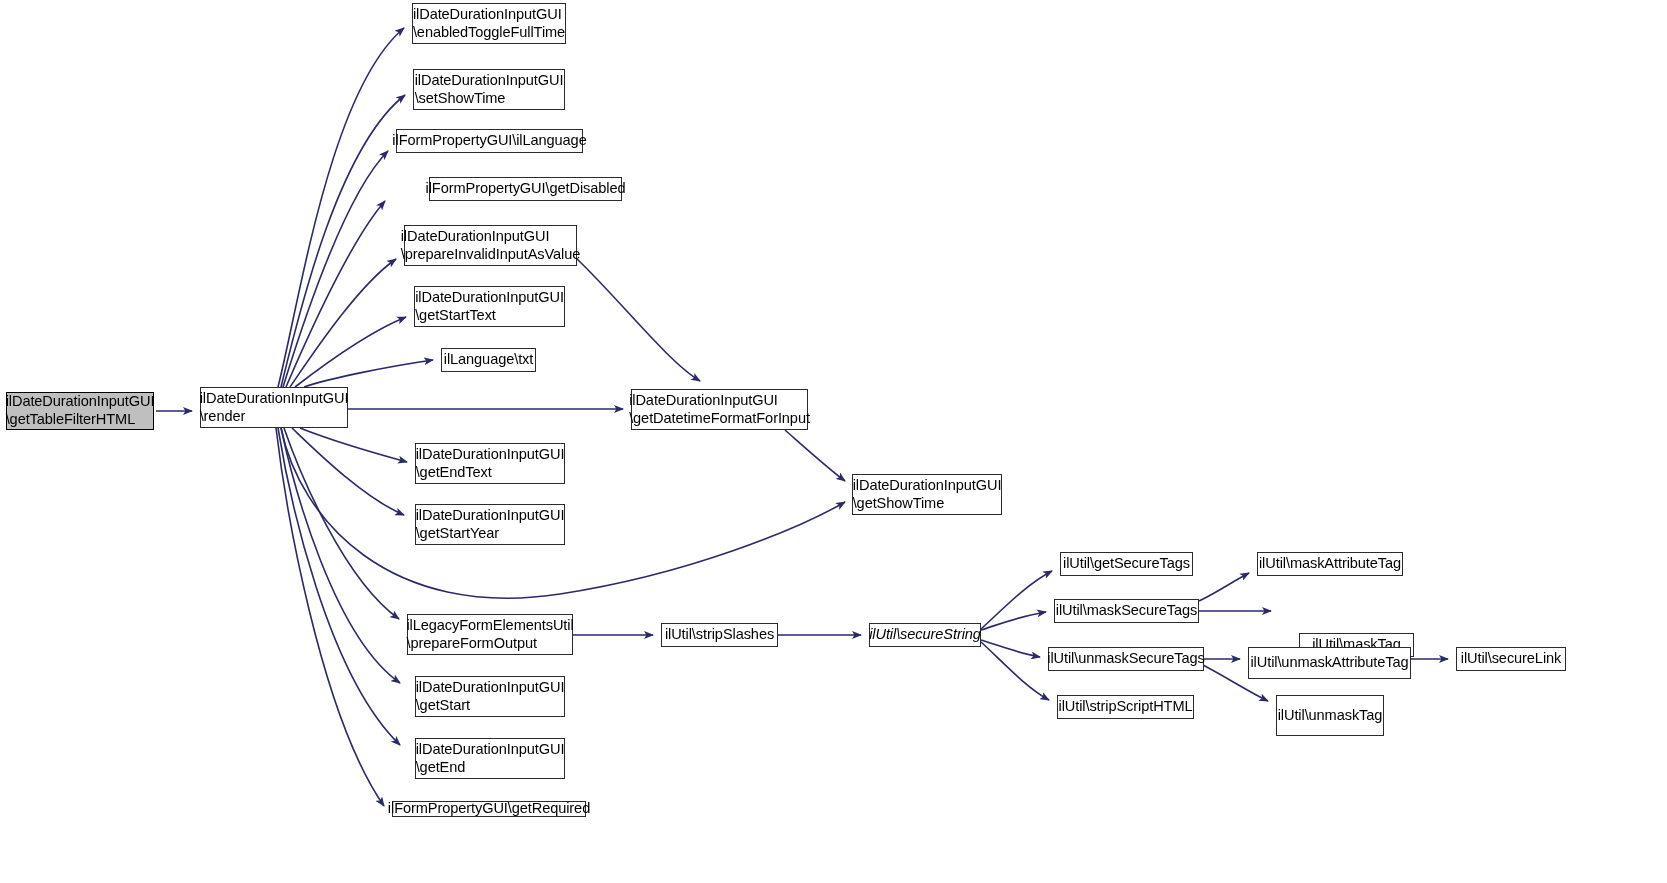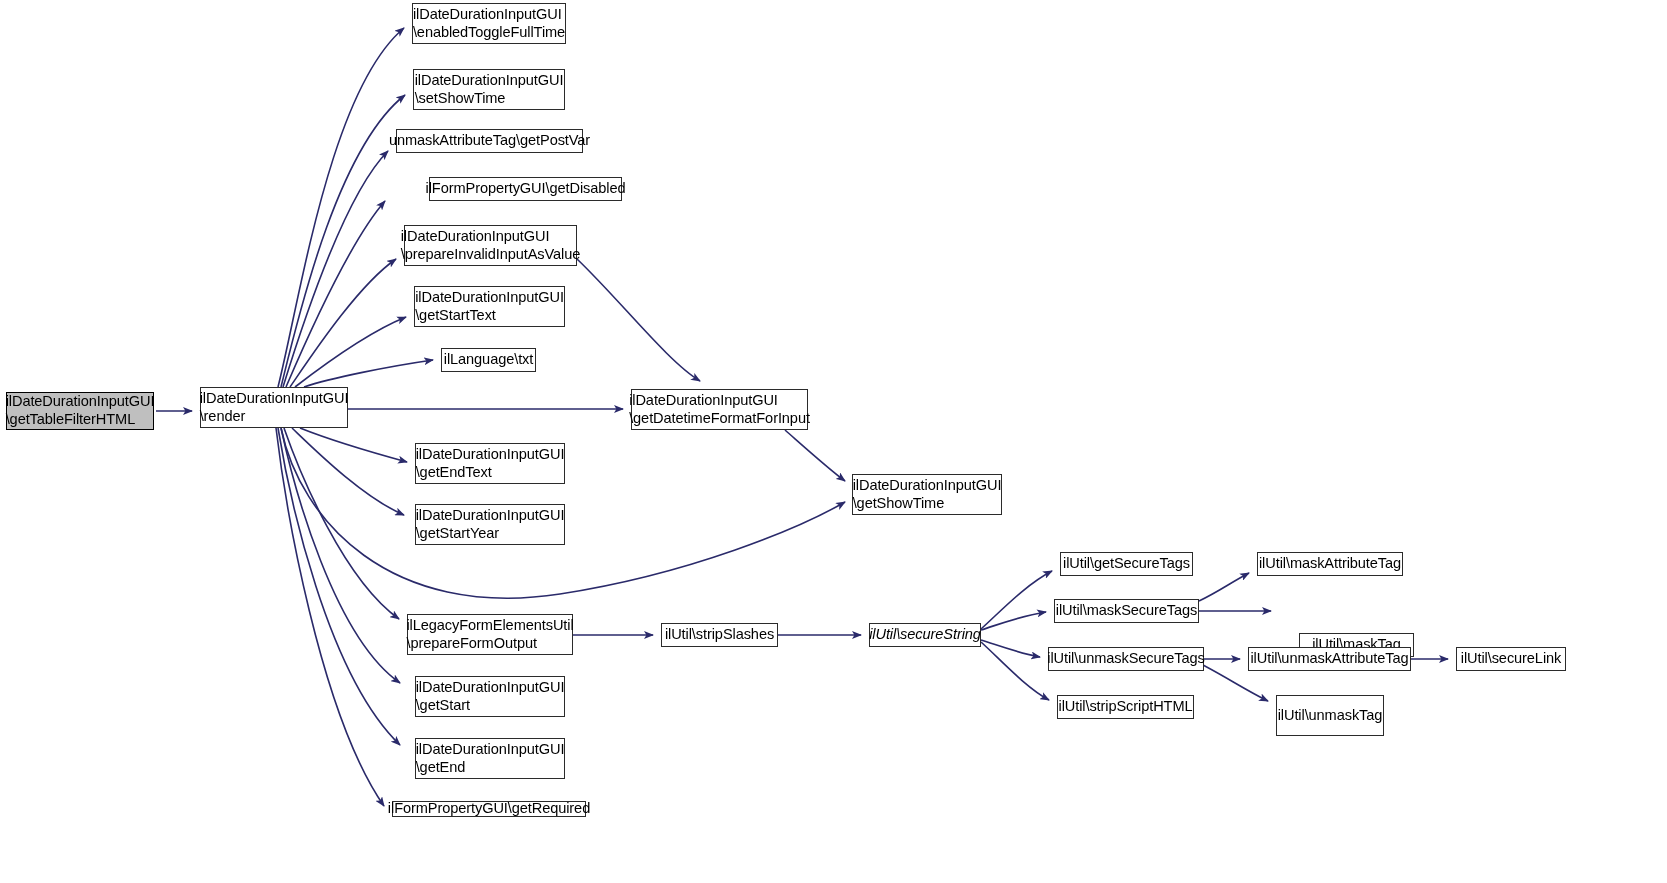--- a/index.html
+++ b/index.html
@@ -81,21 +81,21 @@
 
   <div id="node-layer">
       <div class="node root" style="left: 6px; top: 392px; width: 148px; height: 38px;">ilDateDurationInputGUI
 \getTableFilterHTML</div>
       <div class="node" style="left: 200px; top: 387px; width: 148px; height: 41px;">ilDateDurationInputGUI
 \render</div>
       <div class="node" style="left: 412px; top: 3px; width: 154px; height: 41px;">ilDateDurationInputGUI
 \enabledToggleFullTime</div>
       <div class="node" style="left: 413px; top: 69px; width: 152px; height: 41px;">ilDateDurationInputGUI
 \setShowTime</div>
-      <div class="node" style="left: 396px; top: 129px; width: 187px; height: 24px;">unmaskAttributeTag\getPostVar</div>
+      <div class="node" style="left: 396px; top: 129px; width: 187px; height: 24px;">ilFormPropertyGUI\ilLanguage</div>
       <div class="node" style="left: 393px; top: 177px; width: 193px; height: 24px; margin-left: 36px;">ilFormPropertyGUI\getDisabled</div>
       <div class="node" style="left: 404px; top: 225px; width: 173px; height: 41px;">ilDateDurationInputGUI
 \prepareInvalidInputAsValue</div>
       <div class="node" style="left: 414px; top: 286px; width: 151px; height: 41px;">ilDateDurationInputGUI
 \getStartText</div>
       <div class="node" style="left: 441px; top: 348px; width: 95px; height: 24px;">ilLanguage\txt</div>
       <div class="node" style="left: 631px; top: 389px; width: 177px; height: 41px;">ilDateDurationInputGUI
 \getDatetimeFormatForInput</div>
       <div class="node" style="left: 415px; top: 443px; width: 150px; height: 41px;">ilDateDurationInputGUI
 \getEndText</div>
@@ -111,18 +111,18 @@
 \getEnd</div>
       <div class="node" style="left: 392px; top: 801px; width: 194px; height: 16px;">ilFormPropertyGUI\getRequired</div>
       <div class="node" style="left: 661px; top: 623px; width: 117px; height: 24px;">ilUtil\stripSlashes</div>
       <div class="node" style="left: 869px; top: 623px; width: 112px; height: 24px; font-style: italic;">ilUtil\secureString</div>
       <div class="node" style="left: 1060px; top: 552px; width: 133px; height: 24px;">ilUtil\getSecureTags</div>
       <div class="node" style="left: 1054px; top: 599px; width: 145px; height: 24px;">ilUtil\maskSecureTags</div>
       <div class="node" style="left: 1048px; top: 647px; width: 156px; height: 24px;">ilUtil\unmaskSecureTags</div>
       <div class="node" style="left: 1057px; top: 695px; width: 137px; height: 24px;">ilUtil\stripScriptHTML</div>
       <div class="node" style="left: 1257px; top: 552px; width: 146px; height: 24px;">ilUtil\maskAttributeTag</div>
       <div class="node" style="left: 1279px; top: 633px; width: 115px; height: 24px; margin-left: 20px;">ilUtil\maskTag</div>
-      <div class="node" style="left: 1248px; top: 647px; width: 163px; height: 24px;">ilUtil\unmaskAttributeTag</div>
+      <div class="node" style="left: 1248px; top: 647px; width: 163px; height: 32px;">ilUtil\unmaskAttributeTag</div>
       <div class="node" style="left: 1276px; top: 695px; width: 108px; height: 41px;">ilUtil\unmaskTag</div>
       <div class="node" style="left: 1456px; top: 647px; width: 110px; height: 24px;">ilUtil\secureLink</div>
     </div>
 
 </div>
 
 </body></html>

